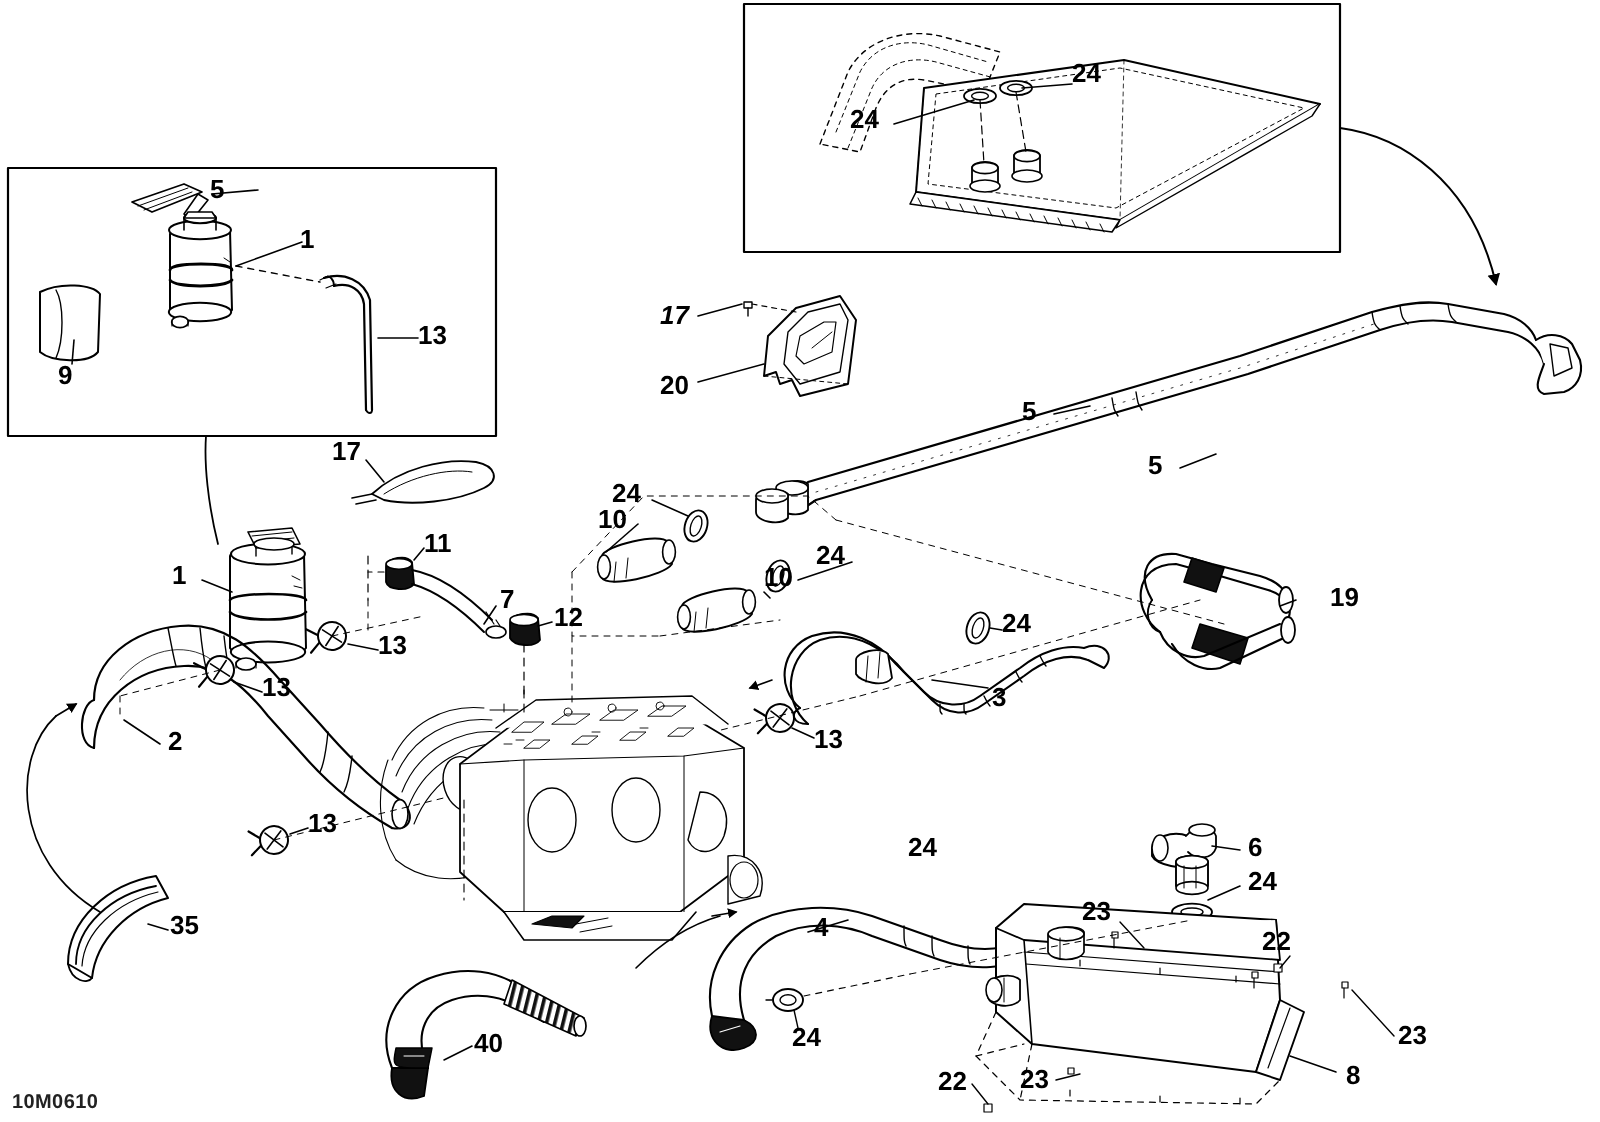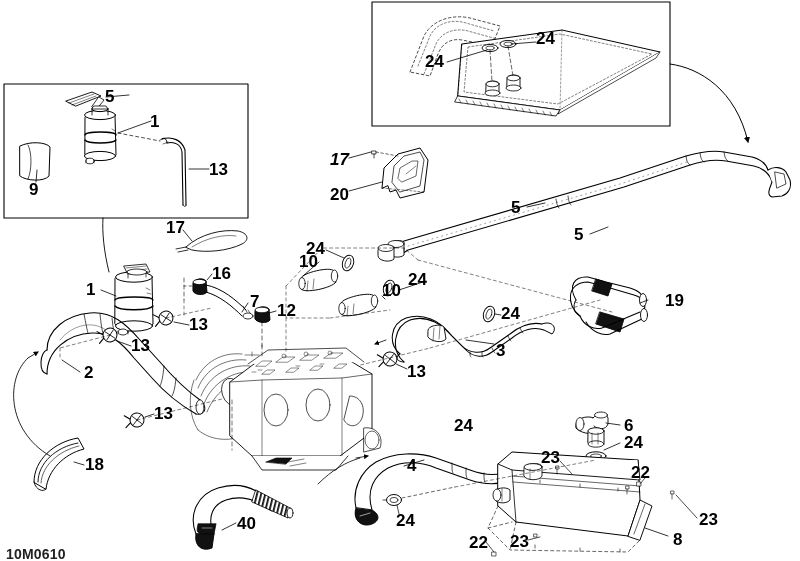--- a/index.html
+++ b/index.html
@@ -18,32 +18,32 @@
   #diagram-svg {
     position: absolute;
     left: 0; top: 0;
     width: 800px;
     height: 561px;
   }
   .callout {
     position: absolute;
     font-family: "Liberation Sans", sans-serif;
     font-weight: bold;
-    font-size: 17px;
+    font-size: 13px;
     color: #000000;
     line-height: 1;
     white-space: nowrap;
     user-select: none;
   }
   .figcode {
     position: absolute;
     left: 6px;
     top: 546px;
     font-family: "Liberation Sans", sans-serif;
-    font-size: 14px;
+    font-size: 10px;
     font-weight: bold;
     color: #222222;
     letter-spacing: 0.2px;
   }
 </style>
 </head>
 <body>
 
 <div id="page">
 
@@ -569,21 +569,21 @@
   <div class="callout" style="left:425px; top:53px;">24</div>
   <div class="callout" style="left:536px; top:30px;">24</div>
 
   <div class="callout" style="left:330px; top:151px;font-style:italic;">17</div>
   <div class="callout" style="left:330px; top:186px;">20</div>
 
   <div class="callout" style="left:511px; top:199px;">5</div>
   <div class="callout" style="left:574px; top:226px;">5</div>
 
   <div class="callout" style="left:166px; top:219px;">17</div>
-  <div class="callout" style="left:212px; top:265px;">16</div>
+  <div class="callout" style="left:212px; top:265px;">11</div>
   <div class="callout" style="left:86px; top:281px;">1</div>
   <div class="callout" style="left:250px; top:293px;">7</div>
   <div class="callout" style="left:277px; top:302px;">12</div>
 
   <div class="callout" style="left:299px; top:253px;">10</div>
   <div class="callout" style="left:306px; top:240px;">24</div>
   <div class="callout" style="left:408px; top:271px;">24</div>
   <div class="callout" style="left:382px; top:282px;">10</div>
 
   <div class="callout" style="left:648px; top:292px;margin-left:17px;">19</div>
@@ -595,21 +595,21 @@
   <div class="callout" style="left:496px; top:342px;">3</div>
   <div class="callout" style="left:407px; top:363px;">13</div>
 
   <div class="callout" style="left:84px; top:364px;">2</div>
   <div class="callout" style="left:154px; top:405px;">13</div>
 
   <div class="callout" style="left:454px; top:417px;">24</div>
   <div class="callout" style="left:624px; top:417px;">6</div>
   <div class="callout" style="left:624px; top:434px;">24</div>
 
-  <div class="callout" style="left:85px; top:456px;">18</div>
+  <div class="callout" style="left:85px; top:456px;">35</div>
   <div class="callout" style="left:407px; top:457px;">4</div>
 
   <div class="callout" style="left:541px; top:449px;">23</div>
   <div class="callout" style="left:631px; top:464px;">22</div>
 
   <div class="callout" style="left:396px; top:512px;">24</div>
   <div class="callout" style="left:237px; top:515px;">40</div>
   <div class="callout" style="left:699px; top:511px;">23</div>
   <div class="callout" style="left:673px; top:531px;">8</div>
   <div class="callout" style="left:469px; top:534px;">22</div>

